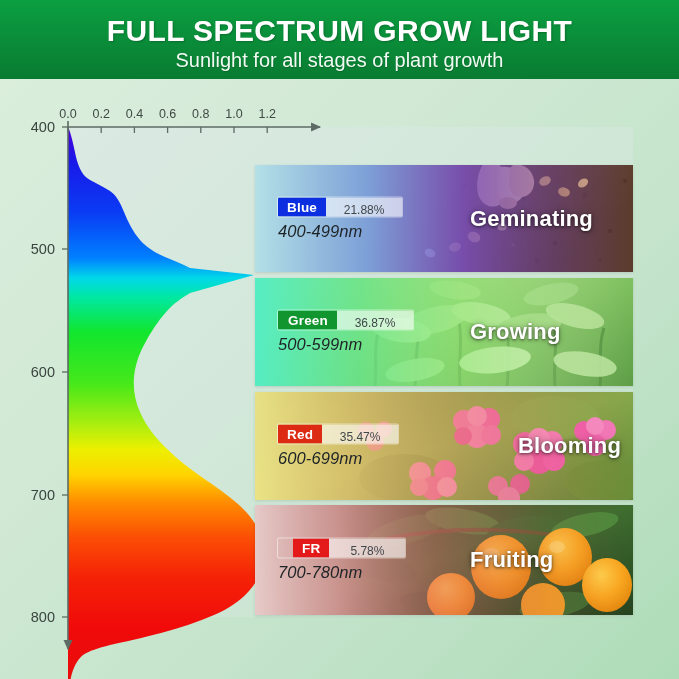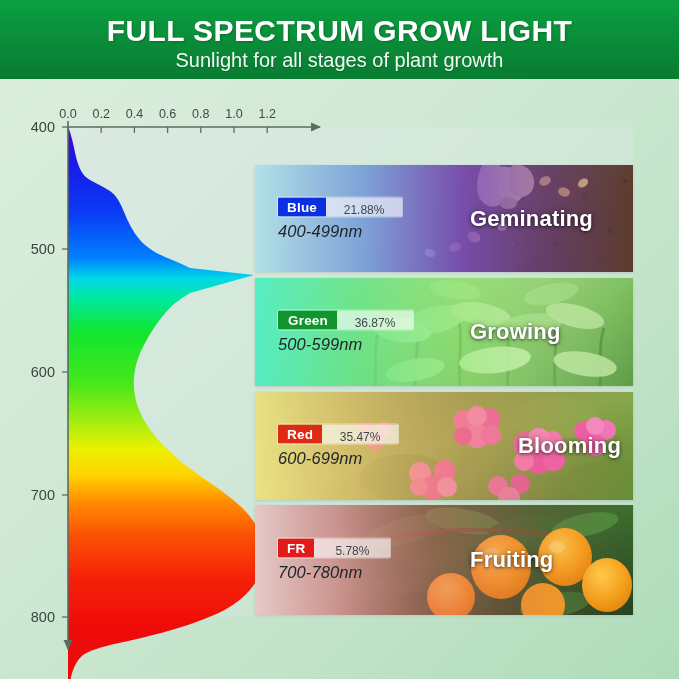--- a/index.html
+++ b/index.html
@@ -486,21 +486,21 @@
           <ellipse cx="196" cy="92" rx="24" ry="24" fill="url(#orangeGrad)"></ellipse>
           <ellipse cx="288" cy="100" rx="22" ry="22" fill="#efa225"></ellipse>
 
           <ellipse cx="236" cy="50" rx="9" ry="7" fill="#ffe389" opacity="0.55"></ellipse>
           <ellipse cx="302" cy="42" rx="8" ry="6" fill="#ffe389" opacity="0.5"></ellipse>
         </g>
         <rect width="378" height="110" fill="url(#frWash4)"></rect>
       </svg>
       <div class="panel-info">
         <div class="badge">
-          <span class="badge-name" style="background:#e4191a;">FR</span>
+          <span class="badge-name" style="background:#e4191a;margin-left:15px;">FR</span>
           <span class="badge-pct">5.78%</span>
         </div>
         <div class="range-text">700-780nm</div>
       </div>
       <div class="stage-name" style="left:215px; top:50%; transform:translateY(-50%);">Fruiting</div>
     </div>
 
   </div>
 </div>
 

